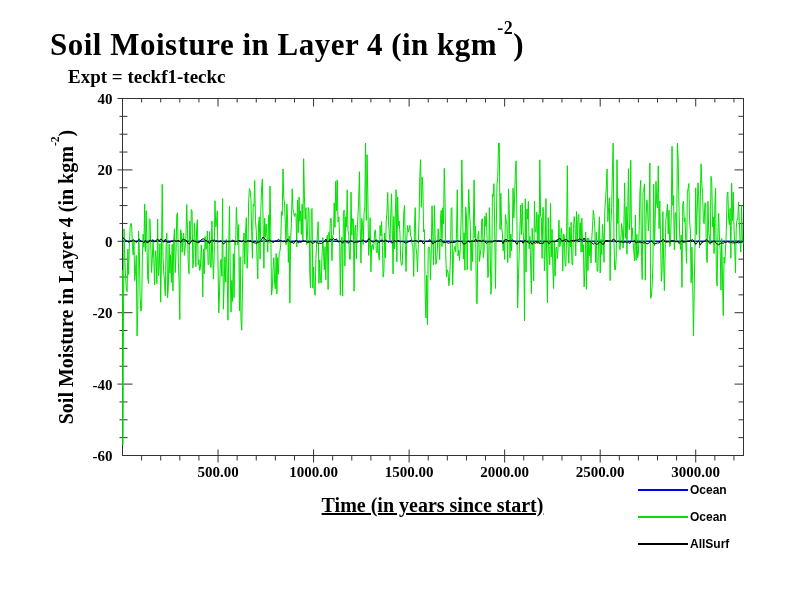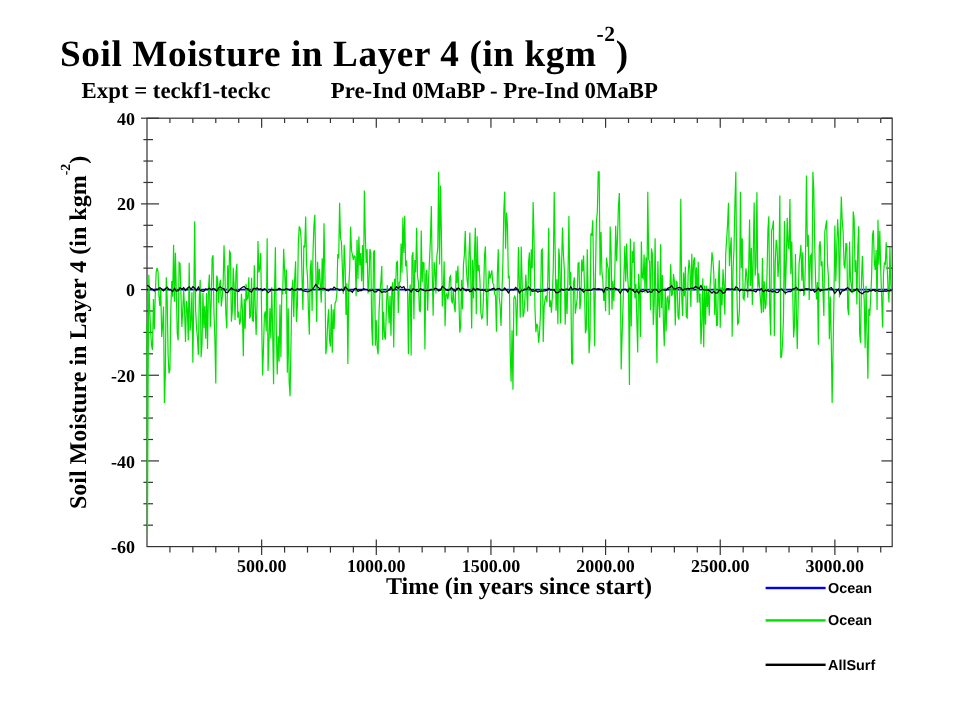--- a/index.html
+++ b/index.html
@@ -11,22 +11,22 @@
     position:absolute;left:50px;top:27px;width:740px;text-align:left;
     font-size:31px;font-weight:700;letter-spacing:0.5px;white-space:nowrap;
   }
   .title sup,.ylab sup{font-size:0.58em;position:relative;top:-0.55em;}
   .subtitle{position:absolute;top:66px;font-size:19px;font-weight:700;white-space:nowrap;text-align:center;}
   .sub-left{left:68px;}
   .sub-center{left:122px;width:580px;text-align:center;}
   .sub-right{right:55px;}
   #plot-svg{position:absolute;left:0;top:0;}
   .xlab{
-    position:absolute;left:122px;top:478px;width:621px;text-align:center;
-    font-size:20px;font-weight:700;white-space:nowrap;
+    position:absolute;left:122px;top:494px;width:621px;text-align:center;
+    font-size:20px;font-weight:700;white-space:nowrap;text-decoration:underline;
   }
   .ylab{
     position:absolute;left:66px;top:277px;transform:translate(-50%,-50%) rotate(-90deg);
     font-size:20px;font-weight:700;white-space:nowrap;
   }
   .legend{position:absolute;left:638px;top:483px;width:160px;}
   .legend-row{position:absolute;left:0;height:14px;display:flex;align-items:center;}
   .legend-line{display:inline-block;width:50px;height:2px;margin-right:2px;flex:none;}
   .legend-label{
     font-family:"Liberation Sans","DejaVu Sans",sans-serif;
@@ -34,21 +34,20 @@
   }
 </style>
 </head>
 <body>
 
 <div id="screen">
 
   <div class="title"><span>Soil Moisture in Layer 4 (in kgm</span><sup>-2</sup><span>)</span></div>
 
   <div class="subtitle sub-left">Expt = teckf1-teckc</div>
-  <div class="subtitle sub-center">Pre-Ind 0MaBP - Pre-Ind 0MaBP</div>
 
   <svg id="plot-svg" width="800" height="600">
       <rect x="122.5" y="98.5" width="621" height="357" fill="none" stroke="#333333" stroke-width="1"></rect>
       <line x1="141.6076923076923" y1="455.5" x2="141.6076923076923" y2="460.5" stroke="#333333" stroke-width="1"></line>
       <line x1="141.6076923076923" y1="98.5" x2="141.6076923076923" y2="102.5" stroke="#333333" stroke-width="1"></line>
       <line x1="160.7153846153846" y1="455.5" x2="160.7153846153846" y2="460.5" stroke="#333333" stroke-width="1"></line>
       <line x1="160.7153846153846" y1="98.5" x2="160.7153846153846" y2="102.5" stroke="#333333" stroke-width="1"></line>
       <line x1="179.82307692307694" y1="455.5" x2="179.82307692307694" y2="460.5" stroke="#333333" stroke-width="1"></line>
       <line x1="179.82307692307694" y1="98.5" x2="179.82307692307694" y2="102.5" stroke="#333333" stroke-width="1"></line>
       <line x1="198.93076923076922" y1="455.5" x2="198.93076923076922" y2="460.5" stroke="#333333" stroke-width="1"></line>
@@ -172,19 +171,19 @@
 
   <div class="legend">
     <div class="legend-row" style="top:0px">
       <span class="legend-line" style="background: rgb(0, 0, 238);"></span>
       <span class="legend-label">Ocean</span>
     </div>
     <div class="legend-row" style="top:27px">
       <span class="legend-line" style="background: rgb(0, 225, 0);"></span>
       <span class="legend-label">Ocean</span>
     </div>
-    <div class="legend-row" style="top:64px">
+    <div class="legend-row" style="top:54px">
       <span class="legend-line" style="background: rgb(0, 0, 0);"></span>
       <span class="legend-label">AllSurf</span>
     </div>
   </div>
 
 </div>
 
 </body></html>

